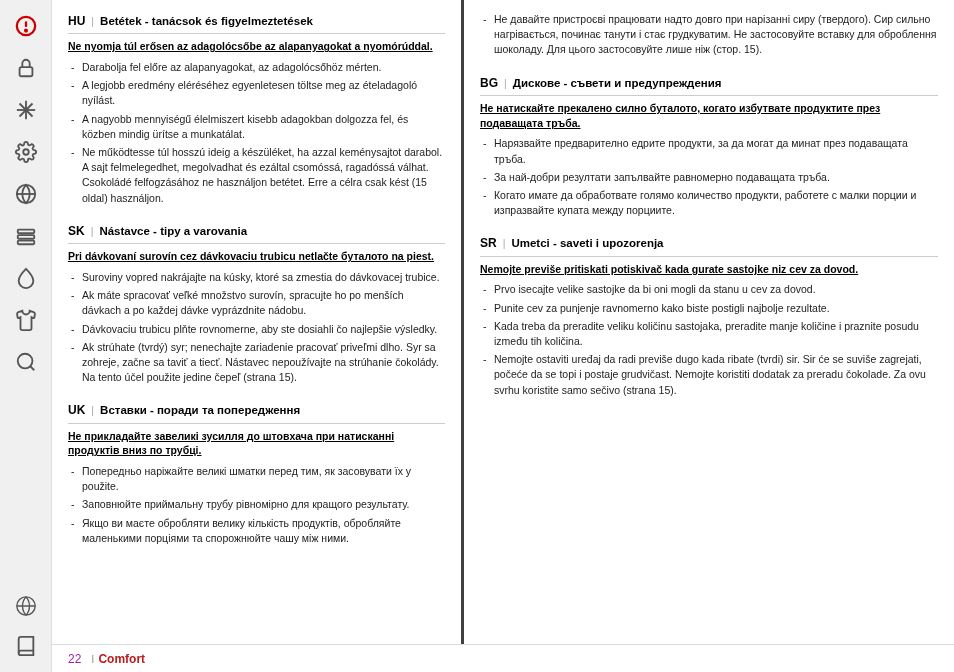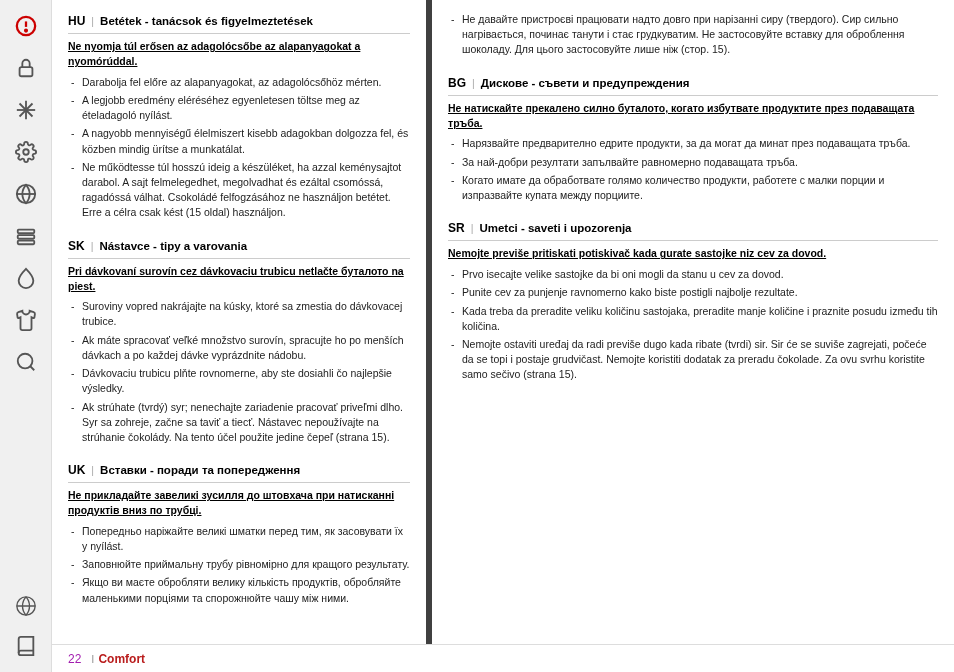--- a/index.html
+++ b/index.html
@@ -57,23 +57,23 @@
     
     .main-content {
       flex: 1;
       display: flex;
       height: 672px;
       overflow: hidden;
     }
 
     
     .col-left {
-      width: 380px;
+      width: 412px;
       padding: 12px 16px 12px 16px;
-      border-right: 6px solid #404040;
+      border-right: 3px solid #404040;
       overflow-y: auto;
       font-size: 10.5px;
       line-height: 1.5;
     }
 
     
     .col-right {
       flex: 1;
       padding: 12px 16px 11px 16px;
       overflow-y: auto;
@@ -288,21 +288,21 @@
     </div>
 
     <div class="section">
       <div class="section-header">
         <span class="lang-code">UK</span>
         <span class="lang-divider">|</span>
         <span class="section-title">Вставки - поради та попередження</span>
       </div>
       <p class="section-subtitle underline">Не прикладайте завеликі зусилля до штовхача при натисканні продуктів вниз по трубці.</p>
       <ul class="bullet-list">
-        <li>Попередньо наріжайте великі шматки перед тим, як засовувати їх у nyílást.</li>
+        <li>Попередньо наріжайте великі шматки перед тим, як засовувати їх у použite.</li>
         <li>Заповнюйте приймальну трубу рівномірно для кращого результату.</li>
         <li>Якщо ви маєте обробляти велику кількість продуктів, обробляйте маленькими порціями та спорожнюйте чашу між ними.</li>
       </ul>
     </div>
 
   </div>
 
   <div class="col-right">
 
     <div class="section">

